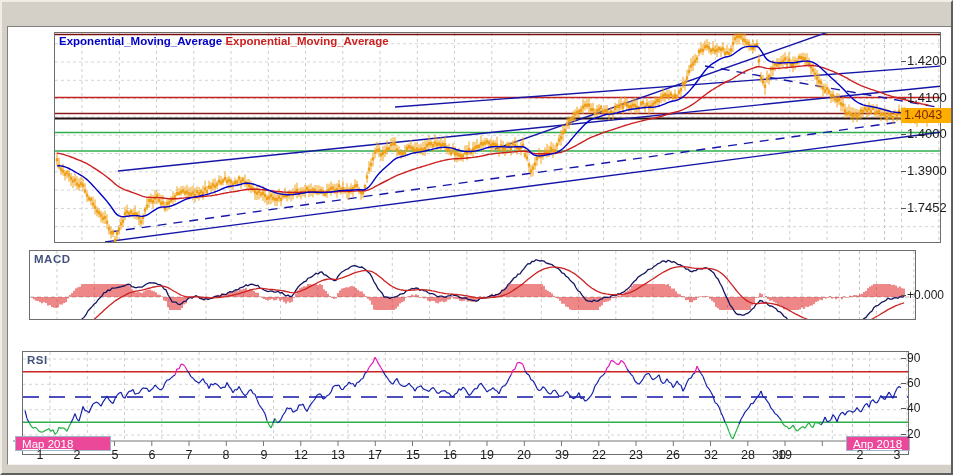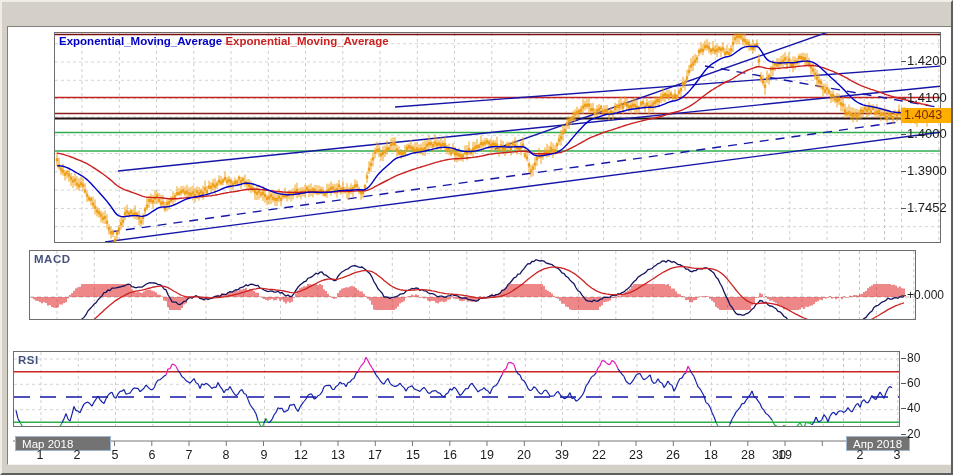--- a/index.html
+++ b/index.html
@@ -14,30 +14,30 @@
   .tb-buttons{display:flex;gap:2px;flex:0 0 auto;}
   .tb-btn{width:17px;height:15px;background:#d4d0c8;border:1px solid;border-color:#ffffff #565656 #565656 #ffffff;
     font-size:10px;line-height:12px;text-align:center;font-weight:bold;color:#111;cursor:default;font-family:"DejaVu Sans Mono",monospace;}
   .tb-btn.close{margin-left:2px;}
   .client{position:absolute;left:5px;top:24px;width:943px;height:437px;background:#fff;
     border:1px solid;border-color:#808080 #f2f2f2 #f2f2f2 #808080;box-sizing:content-box;}
   .panel{position:absolute;border:1px solid #6e6e6e;background:#fff;box-sizing:border-box;overflow:hidden;}
   .panel svg{display:block;}
   #panel-main{left:5px;top:5px;width:887px;height:211px;margin-left:41px;}
   #panel-macd{left:5px;top:223px;width:887px;height:70px;margin-left:16px;}
-  #panel-rsi{left:5px;top:324px;width:887px;height:76px;}
+  #panel-rsi{left:14px;top:324px;width:887px;height:104px;}
   .legend{position:absolute;left:4px;top:2px;font-size:11.5px;font-weight:bold;white-space:nowrap;letter-spacing:0;}
   .panel-label{position:absolute;left:4px;top:2px;font-size:11.5px;font-weight:bold;color:#44517c;letter-spacing:.5px;}
   .side-label{position:absolute;left:899px;width:46px;height:16px;line-height:16px;font-size:13px;color:#1c1c1c;white-space:nowrap;}
   .side-label.small{font-size:12px;}
   .ptick{position:absolute;width:5px;height:1px;background:#555;left:893px;}
   .cur-price{position:absolute;left:893px;top:81px;width:63px;height:15px;line-height:15px;
     font-size:12.5px;padding-left:3px;box-sizing:border-box;white-space:nowrap;}
-  .month-box{position:absolute;top:409px;height:15px;background:#737373;border:1px solid #9fb6cc;
-    color:#fff;font-size:11.5px;line-height:14px;padding-left:6px;box-sizing:border-box;}
+  .month-box{position:absolute;top:409px;height:15px;background:#ec4899;border:1px solid #9fb6cc;
+    color:#fff;font-size:11.5px;line-height:14px;padding-left:6px;box-sizing:border-box;text-decoration:underline;}
   #month-left{left:7px;width:96px;}
   #month-right{left:838px;width:64px;}
   .daylab{position:absolute;top:421px;width:32px;height:14px;text-align:center;font-size:12.5px;color:#1c1c1c;}
   #axis-strip{position:absolute;left:0;top:410px;}
 </style>
 </head>
 <body>
 
 <div class="window">
 
@@ -1965,38 +1965,38 @@
         <div class="daylab" style="left:314px">13</div>
         <div class="daylab" style="left:351px">17</div>
         <div class="daylab" style="left:389px">15</div>
         <div class="daylab" style="left:426px">16</div>
         <div class="daylab" style="left:463px">19</div>
         <div class="daylab" style="left:500px">20</div>
         <div class="daylab" style="left:538px">39</div>
         <div class="daylab" style="left:575px">22</div>
         <div class="daylab" style="left:612px">23</div>
         <div class="daylab" style="left:649px">26</div>
-        <div class="daylab" style="left:687px">18</div>
+        <div class="daylab" style="left:687px">32</div>
         <div class="daylab" style="left:724px">28</div>
         <div class="daylab" style="left:761px">19</div>
         <div class="daylab" style="left:755px">30</div>
         <div class="daylab" style="left:836px">2</div>
         <div class="daylab" style="left:873px">3</div>
         <div class="side-label" style="top:26px">1.4200</div>
         <div class="ptick" style="top:34px"></div>
         <div class="side-label" style="top:63px">1.4100</div>
         <div class="ptick" style="top:71px"></div>
         <div class="side-label" style="top:99px">1.4000</div>
         <div class="ptick" style="top:107px"></div>
         <div class="side-label" style="top:136px">1.3900</div>
         <div class="ptick" style="top:144px"></div>
         <div class="side-label" style="top:173px">1.7452</div>
         <div class="ptick" style="top:181px"></div>
         <div class="ptick" style="top:268px"></div>
-        <div class="side-label small" style="top:323px">80</div>
+        <div class="side-label small" style="top:323px">90</div>
         <div class="ptick" style="top:331px"></div>
         <div class="side-label small" style="top:348px">60</div>
         <div class="ptick" style="top:356px"></div>
         <div class="side-label small" style="top:373px">40</div>
         <div class="ptick" style="top:381px"></div>
         <div class="side-label small" style="top:399px">20</div>
         <div class="ptick" style="top:407px"></div>
       </div>
   </div>
 </div>

